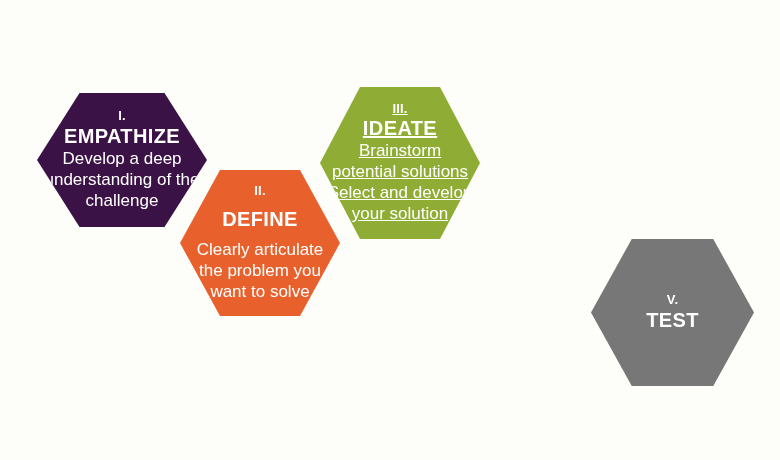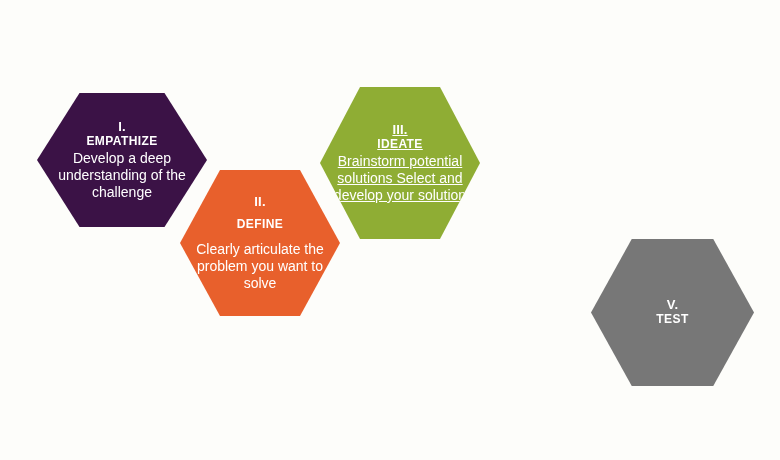--- a/index.html
+++ b/index.html
@@ -31,28 +31,28 @@
     text-align: center;
     padding: 0 6px;
   }
   .hex-numeral {
     font-size: 13px;
     font-weight: bold;
     line-height: 1.18;
     letter-spacing: 0.2px;
   }
   .hex-title {
-    font-size: 12px;
+    font-size: 20px;
     font-weight: bold;
     line-height: 1.2;
     letter-spacing: 0.4px;
     margin-bottom: 1px;
   }
   .hex-desc {
-    font-size: 14px;
+    font-size: 17px;
     font-weight: normal;
     line-height: 1.23;
     max-width: 104%;
   }
 
   
   #hex-empathize {
     left: 37px;
     top: 93px;
     width: 170px;

